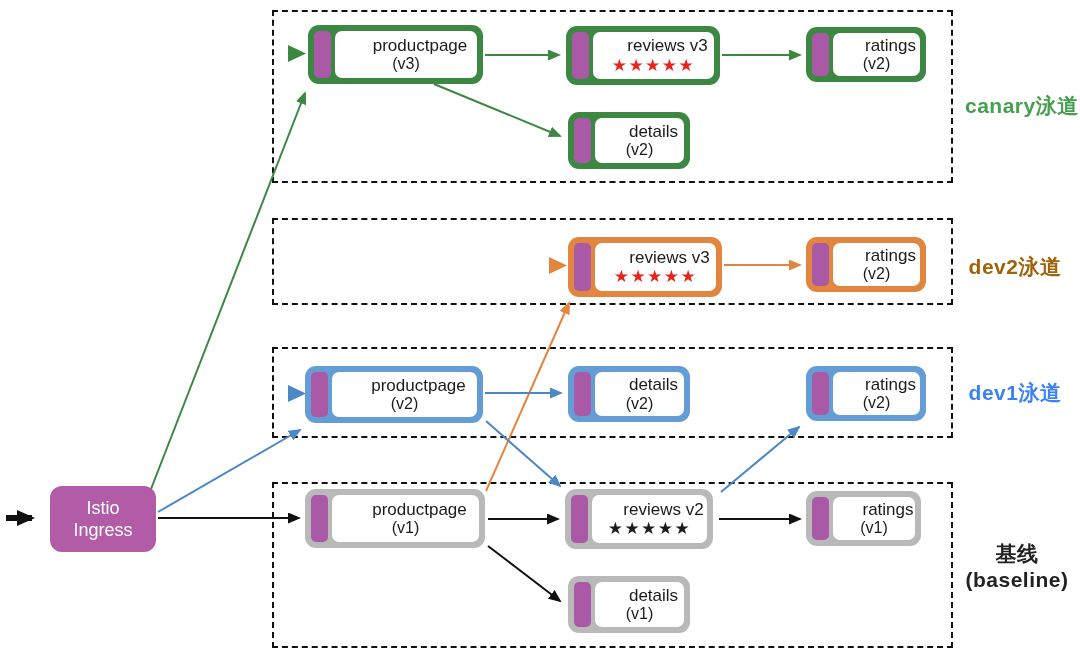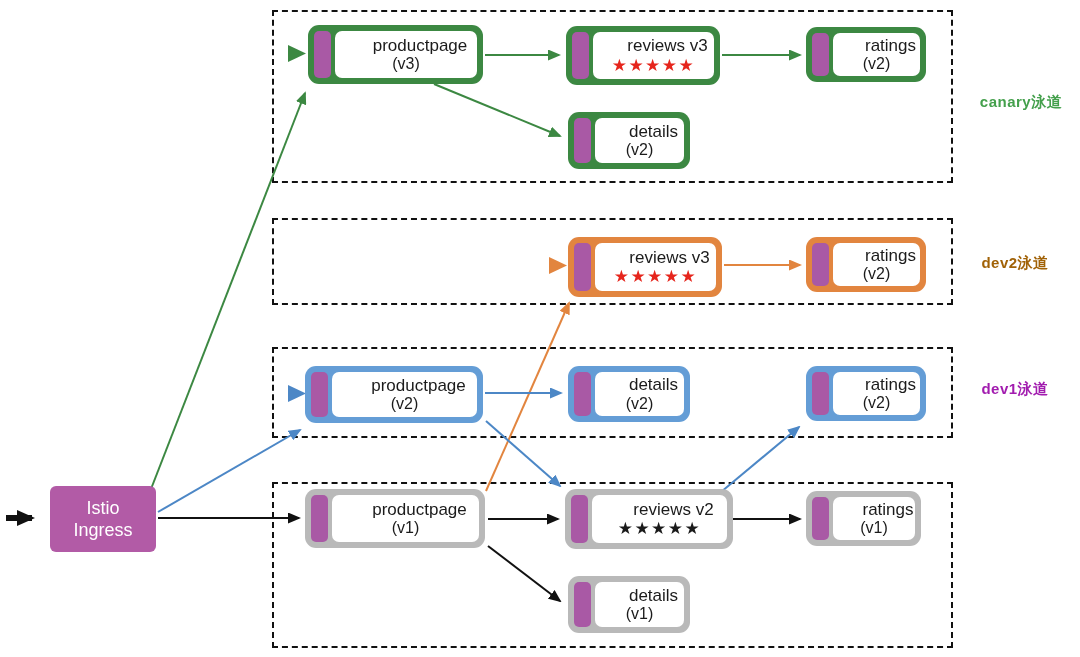--- a/index.html
+++ b/index.html
@@ -4,26 +4,26 @@
 <style>
   html,body { margin:0; padding:0; background:#fff; }
   .canvas {
     position:relative; width:1080px; height:657px; background:#ffffff;
     font-family:"Liberation Sans","DejaVu Sans",sans-serif; overflow:hidden;
   }
   .lane {
     position:absolute; border:2px dashed #111; background:transparent; box-sizing:border-box;
   }
   .lane-label {
-    position:absolute; font-size:15px; font-weight:bold; text-align:center; line-height:1.25;
+    position:absolute; font-size:21px; font-weight:bold; text-align:center; line-height:1.25;
     letter-spacing:0.5px; white-space:nowrap;
   }
   .lbl-green  { color:#44a04c; }
   .lbl-orange { color:#a16207; }
-  .lbl-blue   { color:#a21caf; }
+  .lbl-blue   { color:#3b82f6; }
   .lbl-black  { color:#222; font-weight:bold; }
 
   .node {
     position:absolute; box-sizing:border-box; border-radius:11px;
     display:flex; align-items:stretch; padding:6px;
   }
   .node .bar { width:17px; border-radius:5px; background:#a959a5; flex-shrink:0; margin-right:4px; }
   .node .body {
     flex:1; background:#fff; border-radius:7px; display:flex; flex-direction:column;
     align-items:center; justify-content:center; color:#1b1b1b; line-height:1.08;
@@ -34,38 +34,42 @@
   .stars-red   { color:#e6251c; }
   .stars-black { color:#1a1a1a; }
 
   .g-green  { background:#3c8842; }
   .g-orange { background:#e2853f; }
   .g-blue   { background:#649dd6; }
   .g-gray   { background:#b9b9b9; }
 
   .ingress {
     position:absolute; left:50px; top:486px; width:106px; height:66px;
-    background:#b25ba6; border-radius:6px; color:#fff; font-size:18px; line-height:1.25;
+    background:#b25ba6; border-radius:12px; color:#fff; font-size:18px; line-height:1.25;
     display:flex; flex-direction:column; align-items:center; justify-content:center;
   }
   svg.edges { position:absolute; left:0; top:0; pointer-events:none; }
 </style>
 </head>
 <body>
 
 <div class="canvas">
 
   <div class="lane" style="left:272px;top:10px;width:681px;height:173px"></div>
   <div class="lane" style="left:272px;top:218px;width:681px;height:87px"></div>
   <div class="lane" style="left:272px;top:347px;width:681px;height:91px"></div>
   <div class="lane" style="left:272px;top:482px;width:681px;height:166px"></div>
 
   <div class="lane-label lbl-green" style="left:965px;top:93px;width:112px">canary泳道</div>
   <div class="lane-label lbl-orange" style="left:965px;top:254px;width:100px">dev2泳道</div>
   <div class="lane-label lbl-blue" style="left:965px;top:380px;width:100px">dev1泳道</div>
+  <div class="lane-label lbl-black" style="left:958px;top:541px;width:118px">
+    <div>基线</div>
+    <div>(baseline)</div>
+  </div>
 
   <svg class="edges" width="1080" height="657" viewBox="0 0 1080 657">
     <defs>
       <marker id="ah-black" markerUnits="userSpaceOnUse" markerWidth="13" markerHeight="11" refX="11" refY="5.5" orient="auto">
           <path d="M0,0 L13,5.5 L0,11 Z" fill="#111"></path>
         </marker>
       <marker id="ah-green" markerUnits="userSpaceOnUse" markerWidth="13" markerHeight="11" refX="11" refY="5.5" orient="auto">
           <path d="M0,0 L13,5.5 L0,11 Z" fill="#3c8842"></path>
         </marker>
       <marker id="ah-blue" markerUnits="userSpaceOnUse" markerWidth="13" markerHeight="11" refX="11" refY="5.5" orient="auto">
@@ -176,21 +180,21 @@
     </div>
   </div>
 
   <div class="node g-gray" style="left:305px;top:489px;width:180px;height:59px">
     <span class="bar"></span>
     <div class="body">
       <div class="t1">productpage</div>
       <div class="t2">(v1)</div>
     </div>
   </div>
-  <div class="node g-gray" style="left:565px;top:489px;width:168px;height:60px">
+  <div class="node g-gray" style="left:565px;top:489px;width:148px;height:60px">
     <span class="bar"></span>
     <div class="body">
       <div class="t1">reviews v2</div>
       <div class="stars stars-black">★★★★★</div>
     </div>
   </div>
   <div class="node g-gray" style="left:806px;top:491px;width:115px;height:55px">
     <span class="bar"></span>
     <div class="body">
       <div class="t1">ratings</div>

